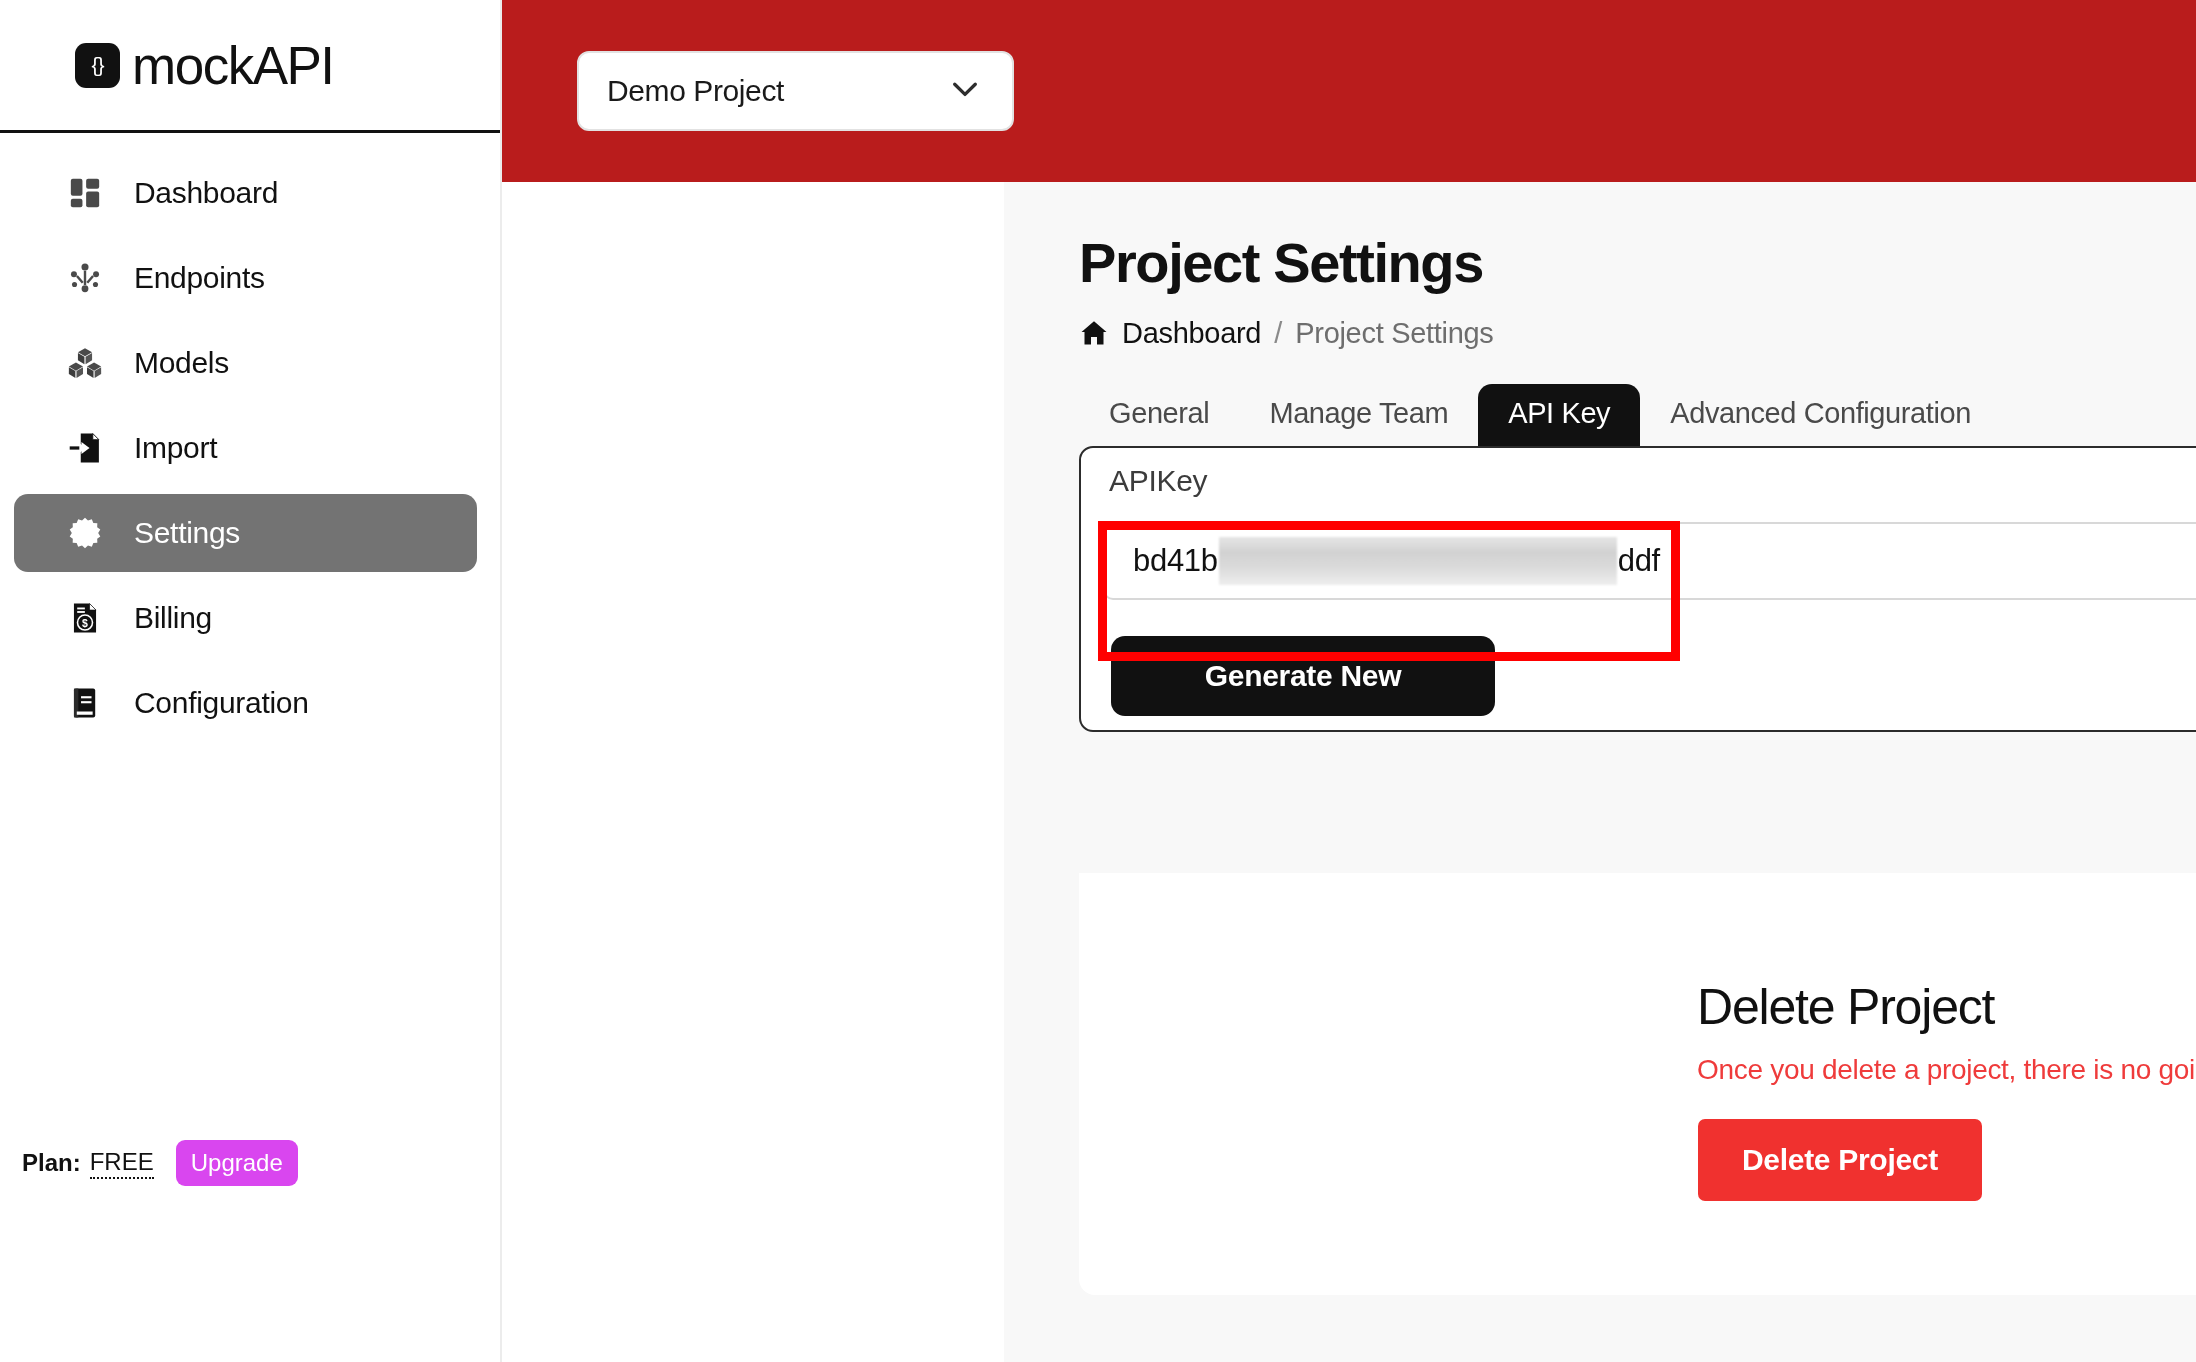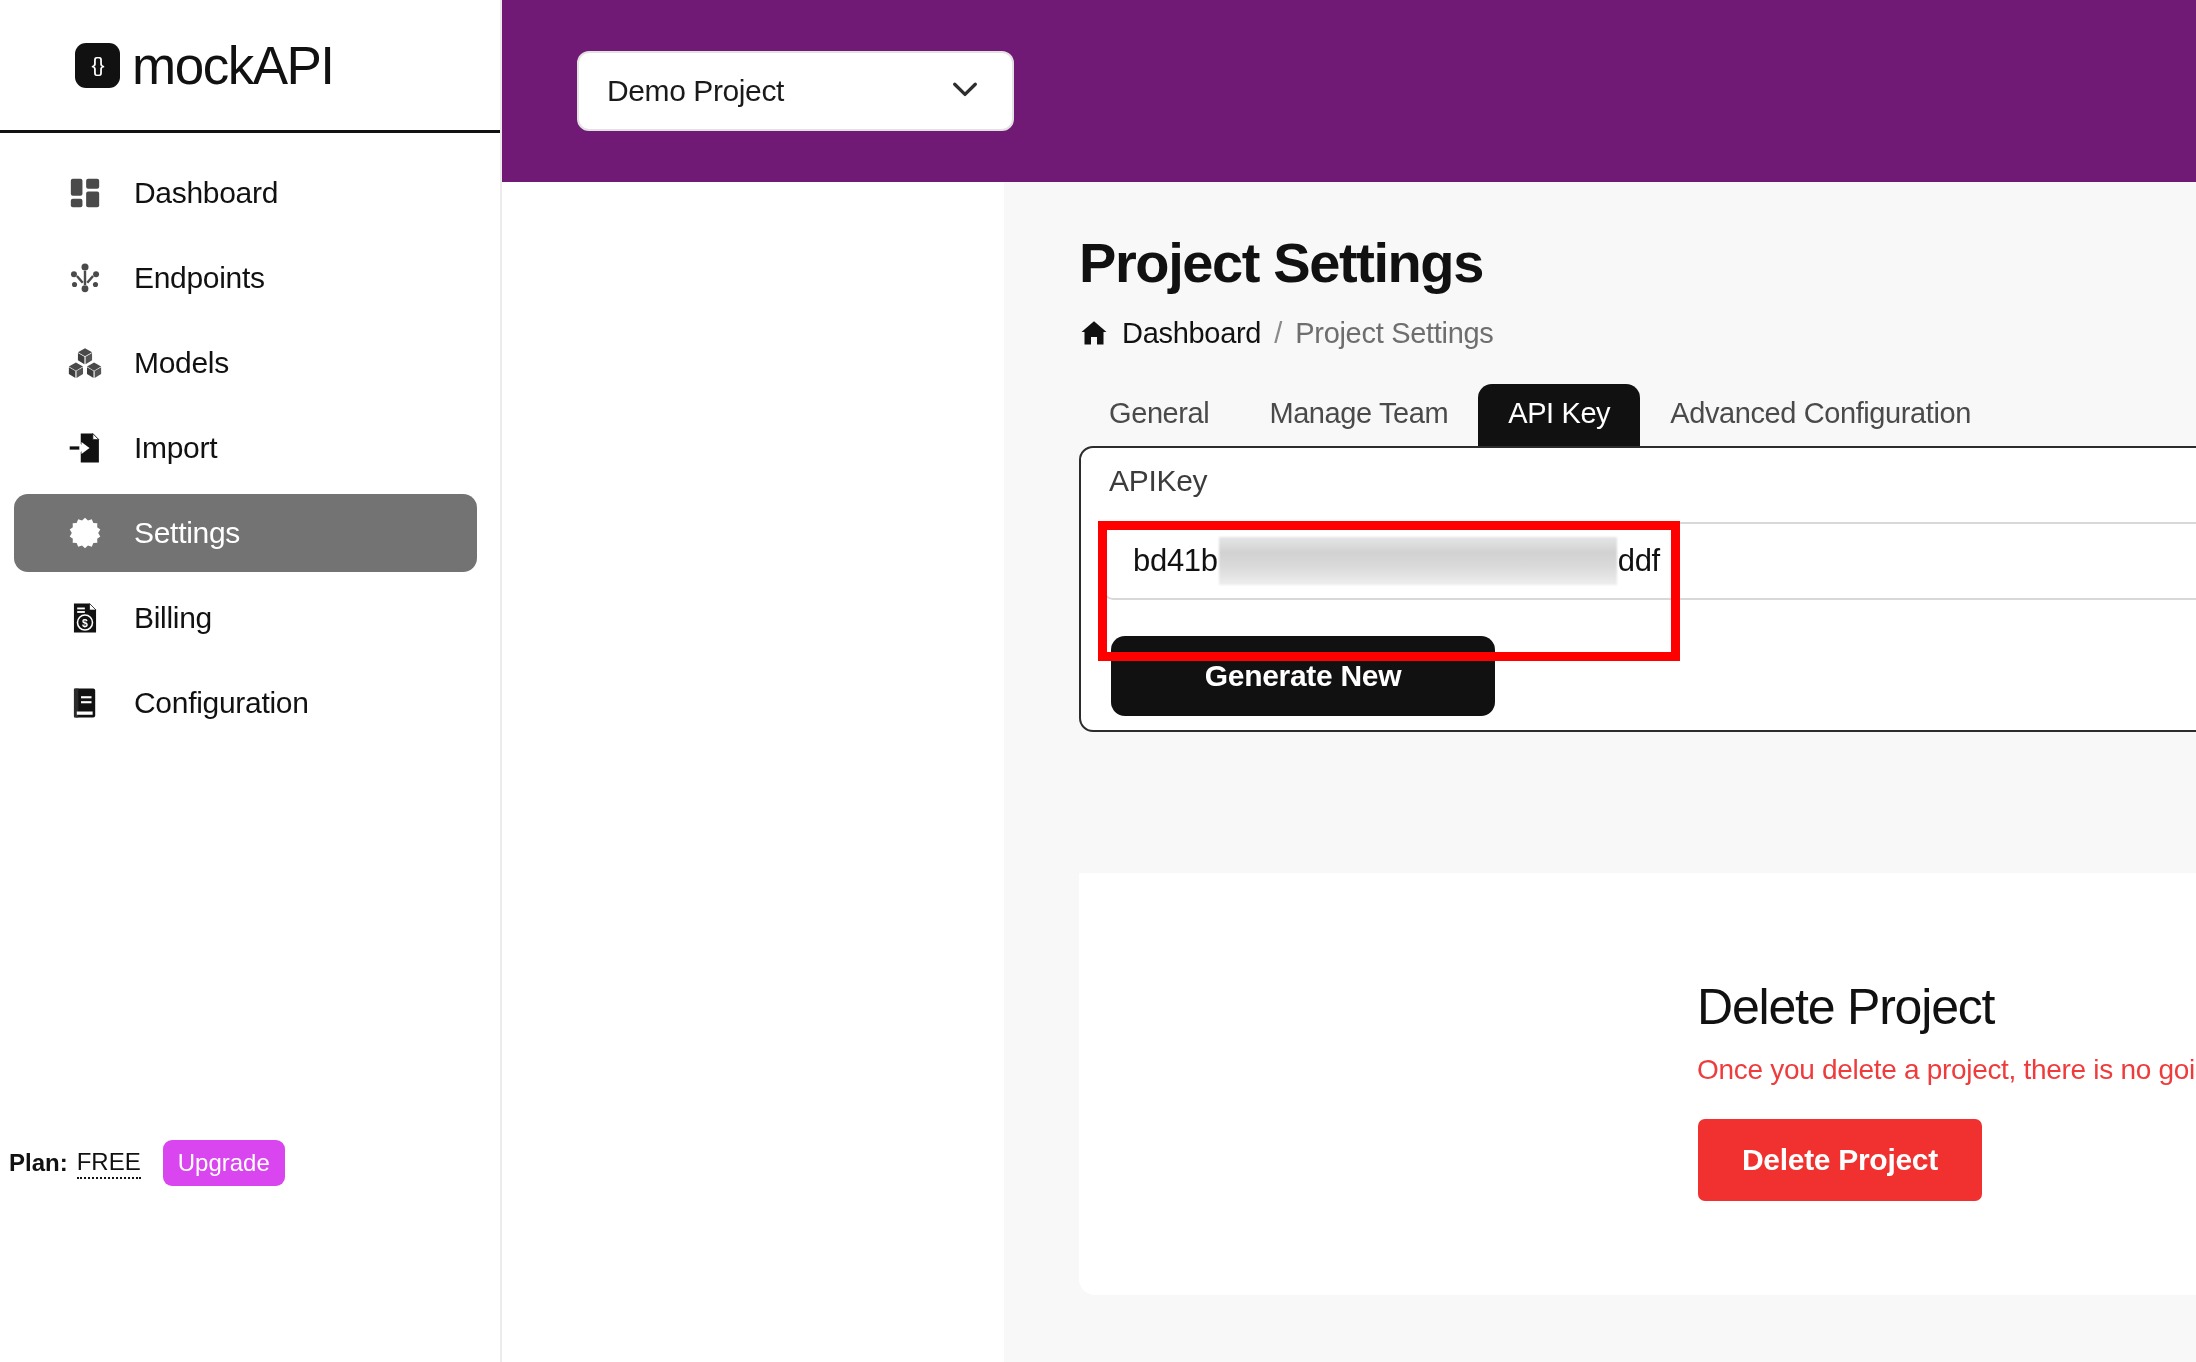--- a/index.html
+++ b/index.html
@@ -75,21 +75,21 @@
   }
   .nav-item.active { background: #737373; }
   .nav-item.active .nav-label { color: #ffffff; }
   .nav-item.active svg path,
   .nav-item.active svg rect,
   .nav-item.active svg circle,
   .nav-item.active svg polygon { fill: #ffffff; }
 
   .plan-row {
     position: absolute;
-    left: 9px;
+    left: 22px;
     top: 1140px;
     display: flex;
     align-items: center;
   }
   .plan-label {
     font-size: 24px;
     font-weight: bold;
     color: #111111;
   }
   .plan-value {
@@ -113,21 +113,21 @@
 
   
   .main {
     flex: 1 1 auto;
     position: relative;
     height: 1362px;
     background: #ffffff;
   }
   .topbar {
     height: 182px;
-    background: #701a75;
+    background: #b91c1c;
     display: flex;
     align-items: center;
     padding-left: 75px;
   }
   .project-select {
     width: 437px;
     height: 80px;
     border: 2px solid #e2e2e2;
     border-radius: 12px;
     background: #ffffff;

